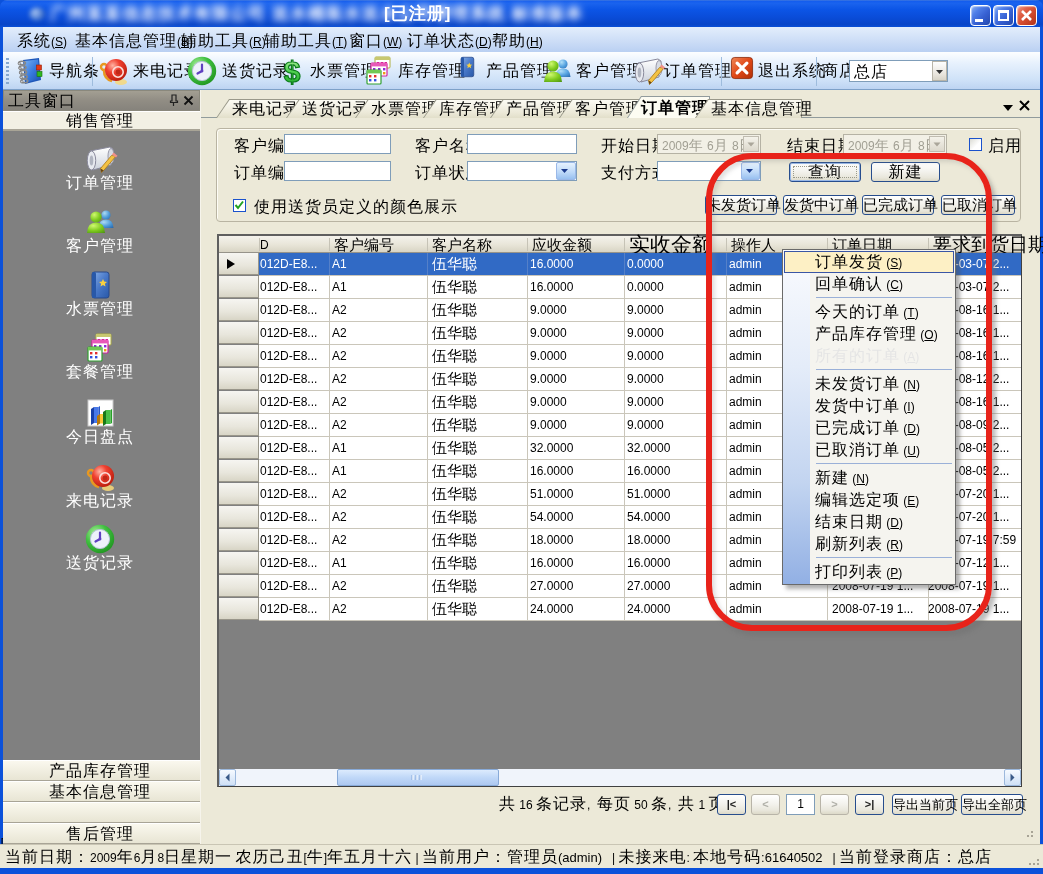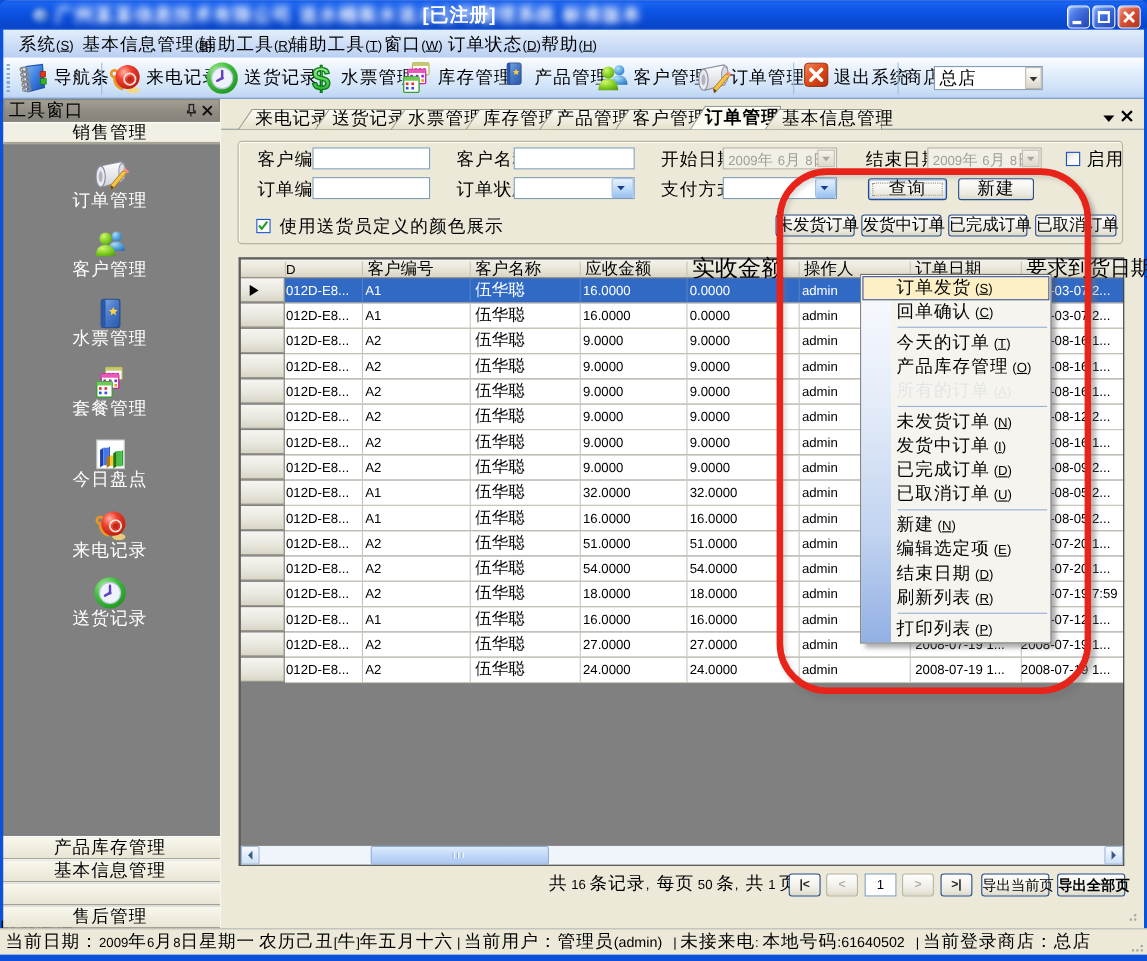--- a/index.html
+++ b/index.html
@@ -813,21 +813,21 @@
         <path d="M75 5 V10 M79 5 V10 M83 5 V10"></path>
       </g>
     </svg></div>
 <div class="abs nw" style="left:499px;top:796px;height:15px;line-height:15px;"><span class="c" style="font-size:16px;letter-spacing:1px">共</span> 16 <span class="c" style="font-size:16px;letter-spacing:1px">条记录</span>, &nbsp;<span class="c" style="font-size:16px;letter-spacing:1px">每页</span> 50 <span class="c" style="font-size:16px;letter-spacing:1px">条</span>, &nbsp;<span class="c" style="font-size:16px;letter-spacing:1px">共</span> 1 <span class="c" style="font-size:16px;letter-spacing:1px">页</span></div>
 <div class="btn" style="left:717px;top:794px;width:29px;height:21px;border-color:#274d8d;"><span style="line-height:19px;color:#222;font-weight:bold;font-size:11px;">|&lt;</span></div>
 <div class="btn" style="left:751px;top:794px;width:29px;height:21px;border-color:#b8b4a8;"><span style="line-height:19px;color:#b0b0a8;font-weight:bold;font-size:11px;">&lt;</span></div>
 <div class="inp" style="left:786px;top:794px;width:29px;height:21px;text-align:center;line-height:19px;">1</div>
 <div class="btn" style="left:820px;top:794px;width:29px;height:21px;border-color:#b8b4a8;"><span style="line-height:19px;color:#b0b0a8;font-weight:bold;font-size:11px;">&gt;</span></div>
 <div class="btn" style="left:855px;top:794px;width:29px;height:21px;border-color:#274d8d;"><span style="line-height:19px;color:#222;font-weight:bold;font-size:11px;">&gt;|</span></div>
 <div class="btn" style="left:892px;top:794px;width:62px;height:21px;"><span class="nw" style="line-height:19px;"><span class="c" style="font-size:13px;letter-spacing:0px">导出当前页</span></span></div>
-<div class="btn" style="left:961px;top:794px;width:62px;height:21px;"><span class="nw" style="line-height:19px;font-weight:bold;"><span class="c" style="font-size:13px;letter-spacing:0px">导出全部页</span></span></div>
+<div class="btn" style="left:961px;top:794px;width:62px;height:21px;"><span class="nw" style="line-height:19px;"><span class="c" style="font-size:13px;letter-spacing:0px">导出全部页</span></span></div>
 <svg class="abs" style="left:1022px;top:826px" width="14" height="14">
 <g fill="#a8a496">
       <rect x="9" y="9" width="2" height="2"></rect>
       <rect x="5" y="9" width="2" height="2"></rect>
       <rect x="9" y="5" width="2" height="2"></rect>
     </g>
   </svg>
 <div class="abs" style="left:0;top:844px;width:1043px;height:24px;background:#ece9d8;border-top:1px solid #c9c5b4;"></div>
 <div class="abs nw" style="left:5px;top:849px;height:16px;line-height:16px;"><span class="c" style="font-size:16px;letter-spacing:1px">当前日期：</span>2009<span class="c" style="font-size:16px;letter-spacing:1px">年</span>6<span class="c" style="font-size:16px;letter-spacing:1px">月</span>8<span class="c" style="font-size:16px;letter-spacing:1px">日星期一</span>&nbsp;<span class="c" style="font-size:16px;letter-spacing:1px">农历己丑</span>[<span class="c" style="font-size:16px;letter-spacing:1px">牛</span>]<span class="c" style="font-size:16px;letter-spacing:1px">年五月十六</span> | <span class="c" style="font-size:16px;letter-spacing:1px">当前用户：管理员</span><span style="font-size:13px">(admin)</span> &nbsp;&nbsp;| <span class="c" style="font-size:16px;letter-spacing:1px">未接来电</span>: <span class="c" style="font-size:16px;letter-spacing:1px">本地号码</span><span style="font-size:13px">:61640502</span> &nbsp;&nbsp;| <span class="c" style="font-size:16px;letter-spacing:1px">当前登录商店：总店</span></div>
 <svg class="abs" style="left:1028px;top:854px" width="14" height="14">

